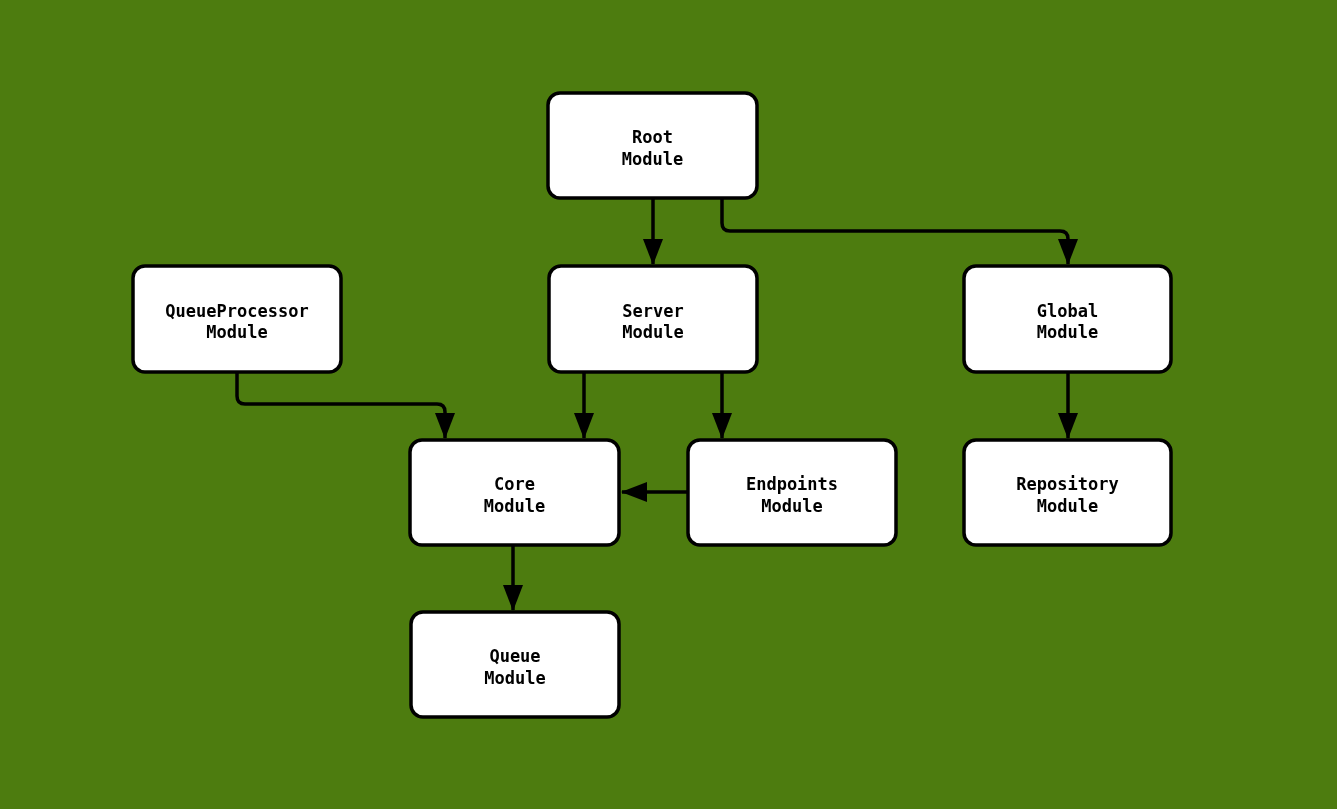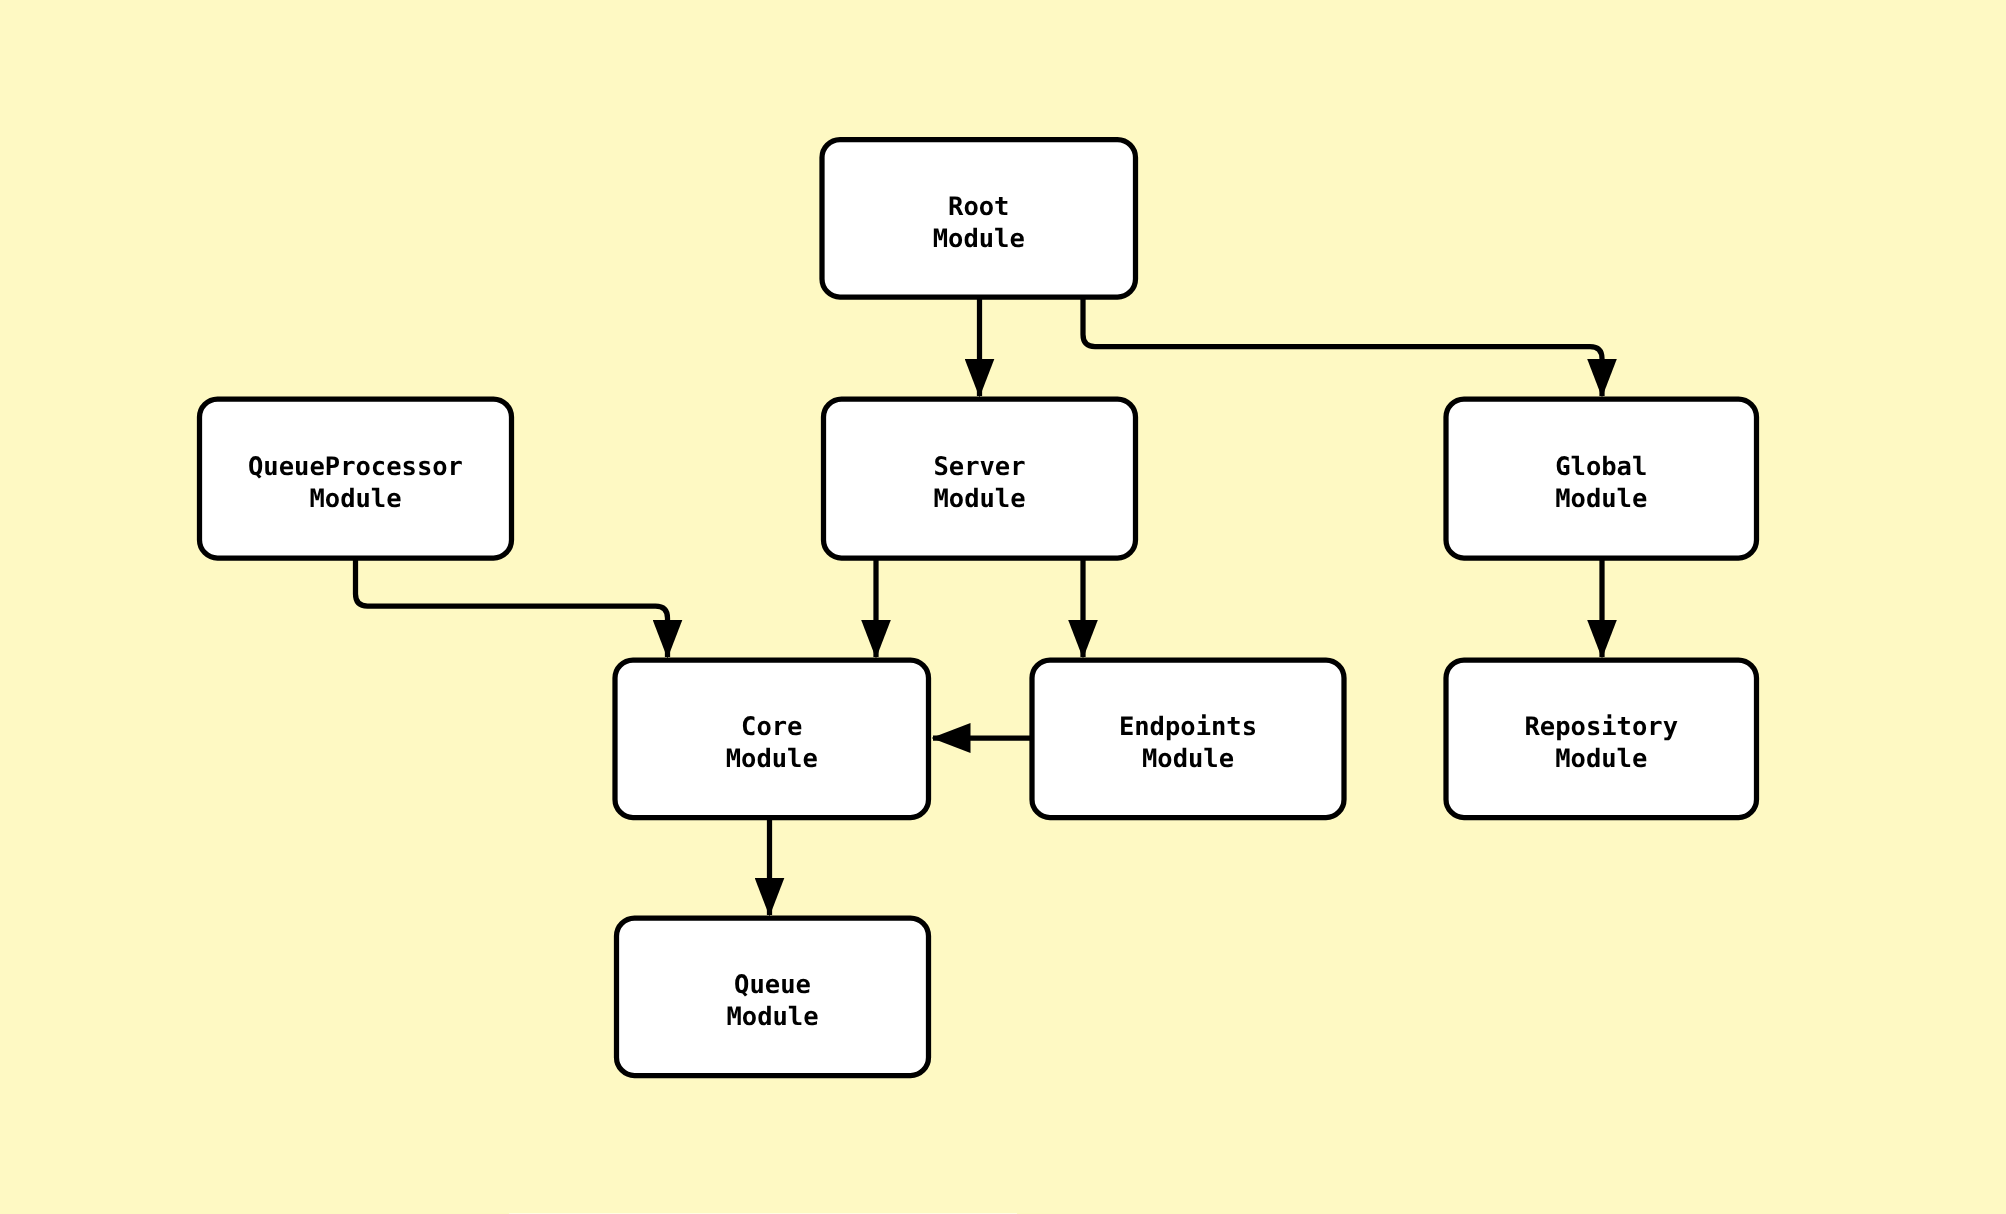--- a/index.html
+++ b/index.html
@@ -33,21 +33,21 @@
   }
   .edge-path {
     fill: none;
     stroke: #000000;
     stroke-width: 3.5;
   }
 </style>
 </head>
 <body>
 
-<div class="diagram-page" style="background: #fef9c3;">
+<div class="diagram-page" style="background: #4d7c0f;">
   <svg class="diagram" viewBox="0 0 1337 809" xmlns="http://www.w3.org/2000/svg">
     <defs>
       <marker id="arrowhead" markerUnits="userSpaceOnUse" markerWidth="26" markerHeight="20" refX="25" refY="10" orient="auto">
         <path d="M0,0 L26,10 L0,20 Z" fill="#000000"></path>
       </marker>
     </defs>
     <g>
         <path class="edge-path" d="M653 198 L653 264" marker-end="url(#arrowhead)" stroke="#000000"></path>
         <path class="edge-path" d="M722 198 L722 223 Q722 231 730 231 L1060 231 Q1068 231 1068 239 L1068 264" marker-end="url(#arrowhead)" stroke="#000000"></path>
         <path class="edge-path" d="M237 372 L237 396 Q237 404 245 404 L437 404 Q445 404 445 412 L445 438" marker-end="url(#arrowhead)" stroke="#000000"></path>

